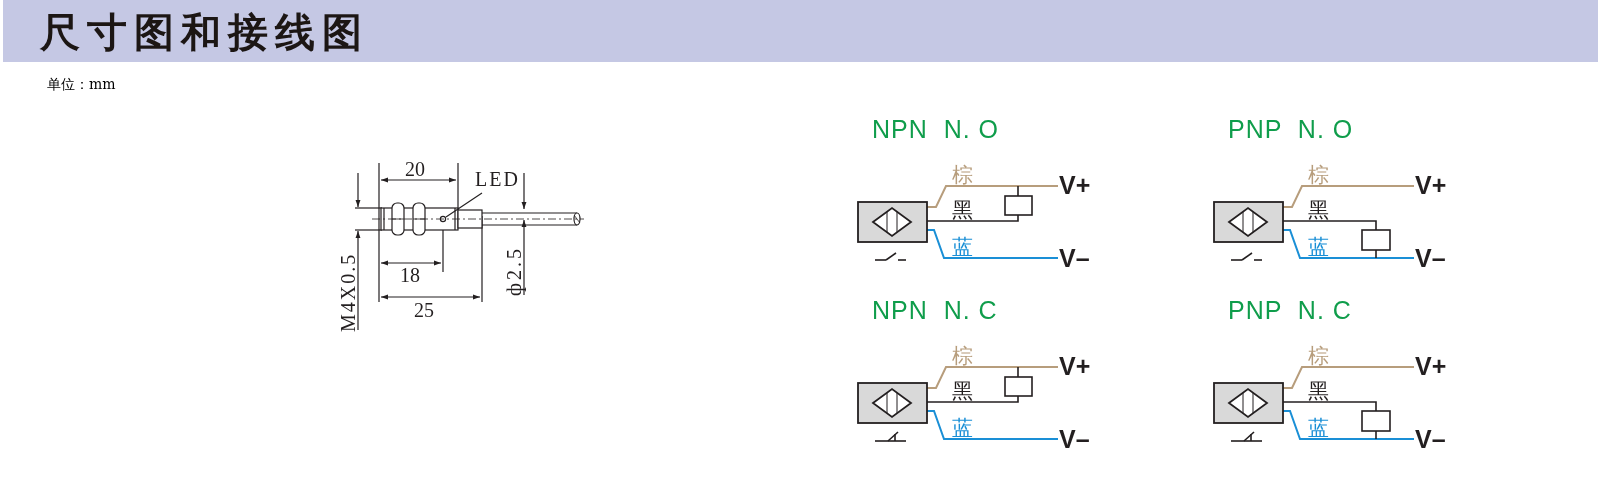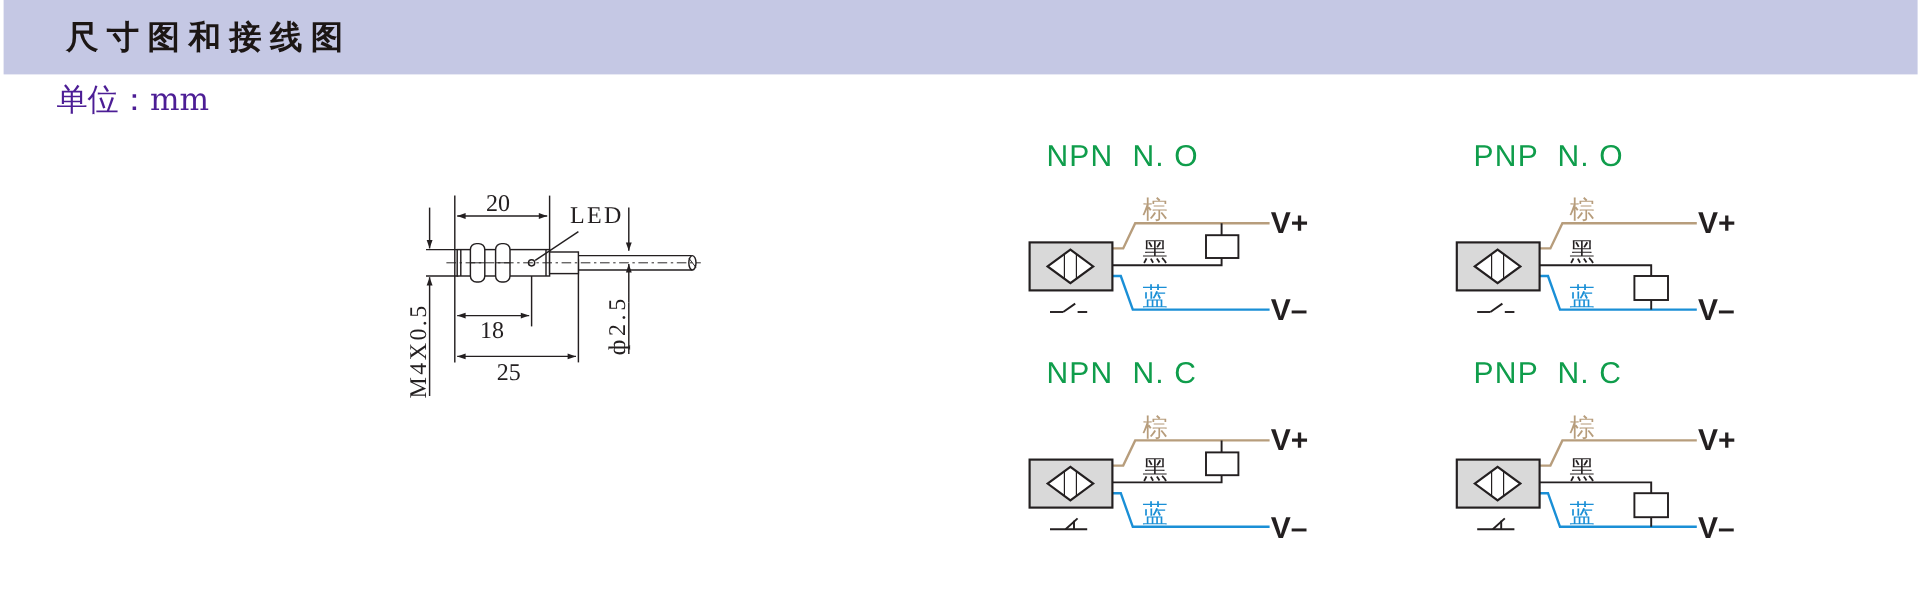--- a/index.html
+++ b/index.html
@@ -1,19 +1,19 @@
 <!DOCTYPE html>
 <html><head>
   <meta charset="utf-8">
   <style>
     html, body { margin: 0; padding: 0; background: #ffffff; }
     body { width: 1600px; height: 497px; position: relative; overflow: hidden; font-family: "DejaVu Serif", serif; }
     .header-bar { position: absolute; left: 3px; top: 0; width: 1595px; height: 62px; background: #c5c8e4; }
-    .header-title { position: absolute; left: 55px; top: 12px; font-family: "DejaVu Sans", sans-serif; font-weight: bold; font-size: 27px; letter-spacing: 7px; color: #1c1614; line-height: 40px; text-align: center; }
-    .unit-label { position: absolute; left: 47px; top: 70px; font-family: "DejaVu Serif", serif; font-size: 26px; color: #4c1d95; line-height: 28px; }
+    .header-title { position: absolute; left: 40px; top: 12px; font-family: "DejaVu Sans", sans-serif; font-weight: bold; font-size: 40px; letter-spacing: 7px; color: #1c1614; line-height: 40px; text-align: center; }
+    .unit-label { position: absolute; left: 47px; top: 70px; font-family: "DejaVu Serif", serif; font-size: 14px; color: #000000; line-height: 28px; }
     svg.drawing { position: absolute; left: 0; top: 0; }
     .dim-text { font-family: "Liberation Serif", serif; font-size: 20px; fill: #231f20; }
     .panel-title { font-family: "Liberation Sans", sans-serif; font-size: 25px; fill: #0f9d4b; letter-spacing: 1px; }
     .wire-label { font-family: "DejaVu Sans", sans-serif; font-size: 21px; }
     .vlabel { font-family: "Liberation Sans", sans-serif; font-weight: bold; font-size: 25px; fill: #231f20; }
   </style>
 </head>
 <body>
 
 <div class="header-bar">

